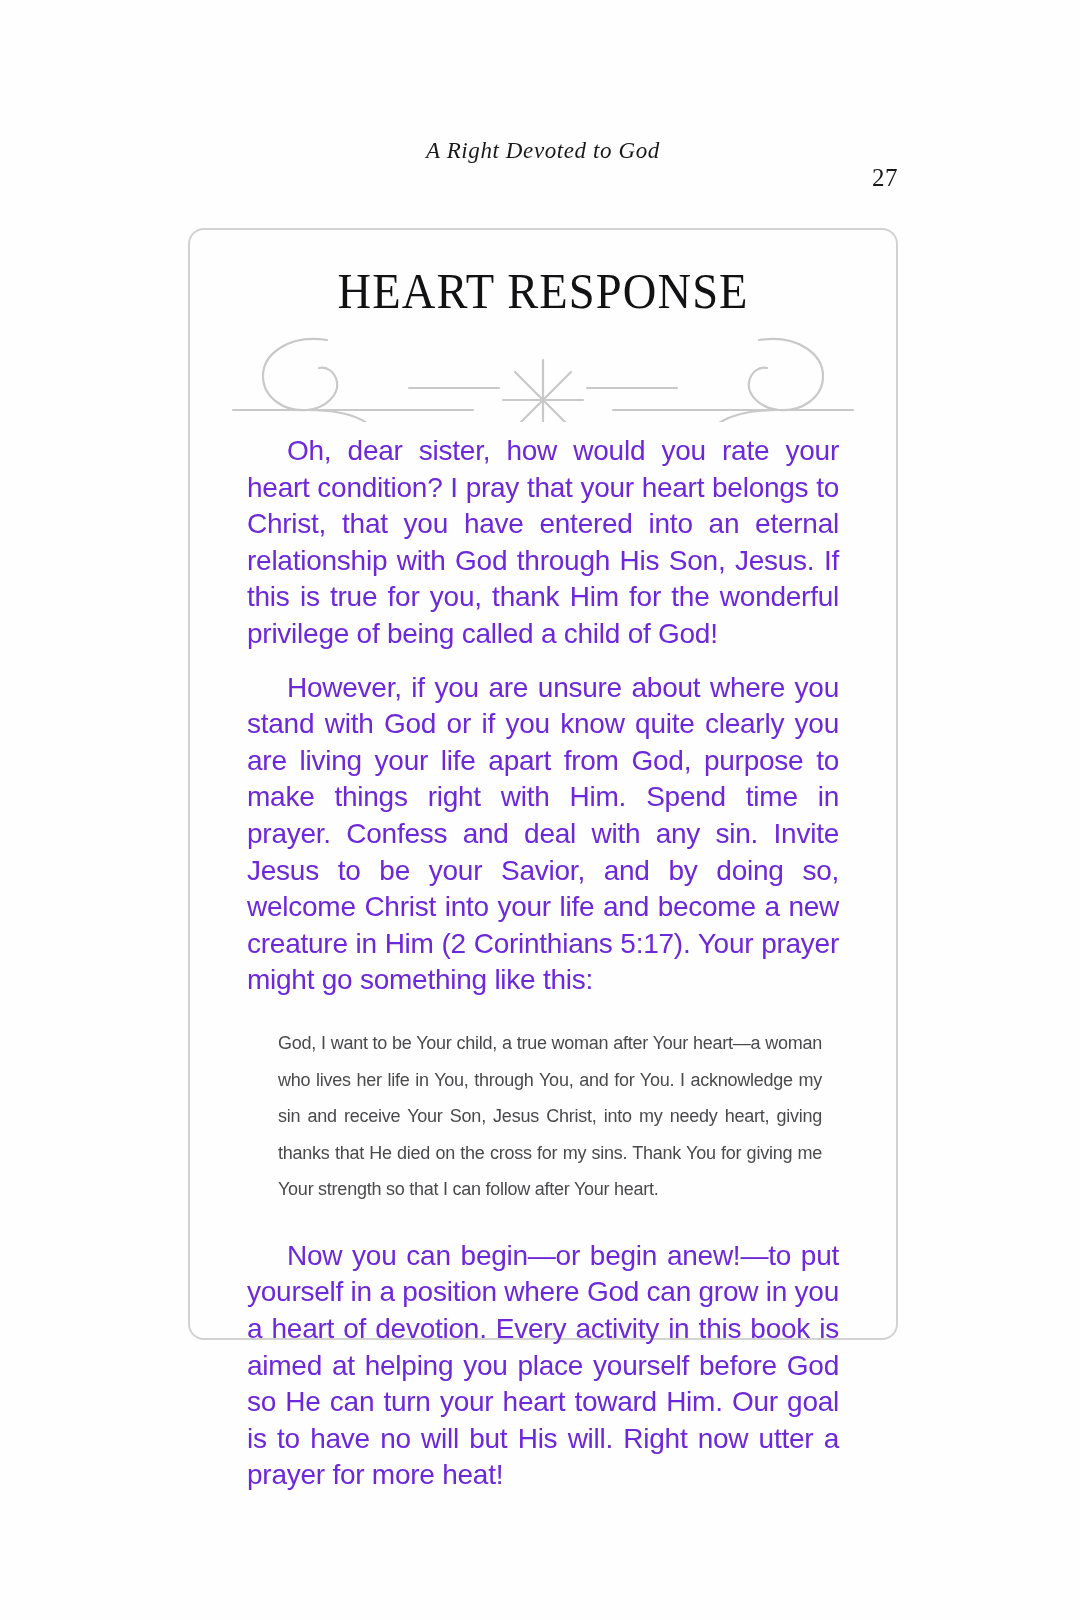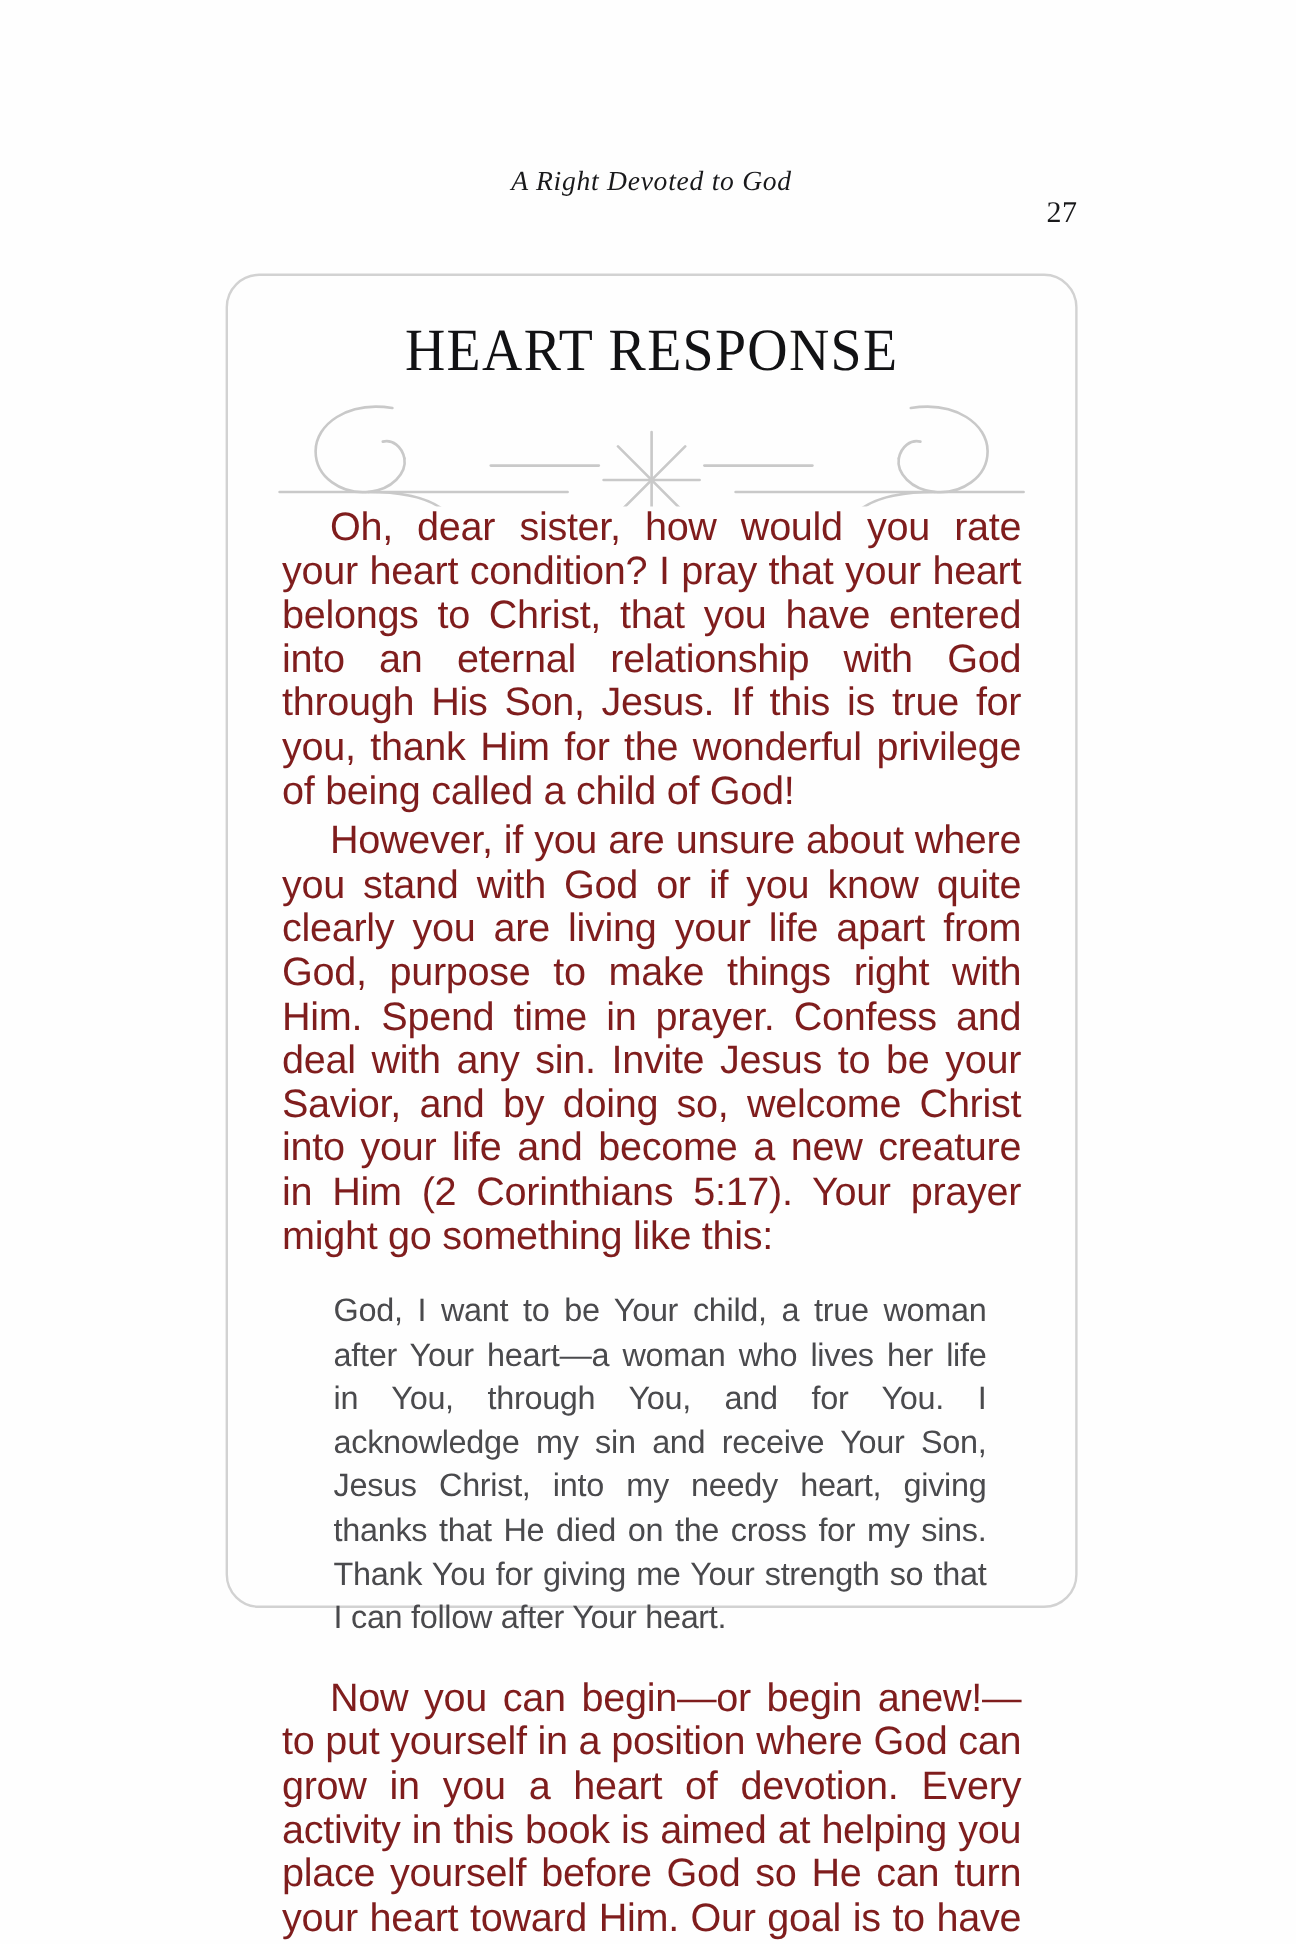--- a/index.html
+++ b/index.html
@@ -53,21 +53,21 @@
   }
 
   
   .card {
     position: absolute;
     left: 188px;
     top: 228px;
     width: 710px;
     height: 1112px;
     border: 2px solid #d2d2d2;
-    border-radius: 28px;
+    border-radius: 16px;
     box-sizing: border-box;
     background: transparent;
   }
 
   
   .heading {
     position: absolute;
     top: 36px;
     left: 0;
     width: 100%;
@@ -97,42 +97,42 @@
   .ornament svg { display: block; width: 100%; height: 100%; }
 
   
   .body-area {
     position: absolute;
     left: 40px;
     right: 40px;
     top: 186px;
   }
   p.para {
-    margin: 5px;
+    margin: 17px;
     font-family: "Liberation Sans", sans-serif;
-    font-size: 33px;
+    font-size: 28px;
     line-height: 36.6px;
-    color: #7f1d1d;
+    color: #6d28d9;
     text-align: justify;
     text-justify: inter-word;
     letter-spacing: -0.25px;
     font-weight: 300;
     -webkit-font-smoothing: antialiased;
   }
   p.indent { text-indent: 40px; }
 
   .prayer {
     margin: 26px 0 30px 0;
     padding-left: 48px;
     padding-right: 34px;
   }
   .prayer p {
     margin: 0;
     font-family: "Liberation Sans", sans-serif;
-    font-size: 27px;
+    font-size: 18px;
     line-height: 36.6px;
     color: #4a4a4d;
     text-align: justify;
     letter-spacing: -0.25px;
     font-weight: 300;
   }
 </style>
 </head>
 <body>
 

